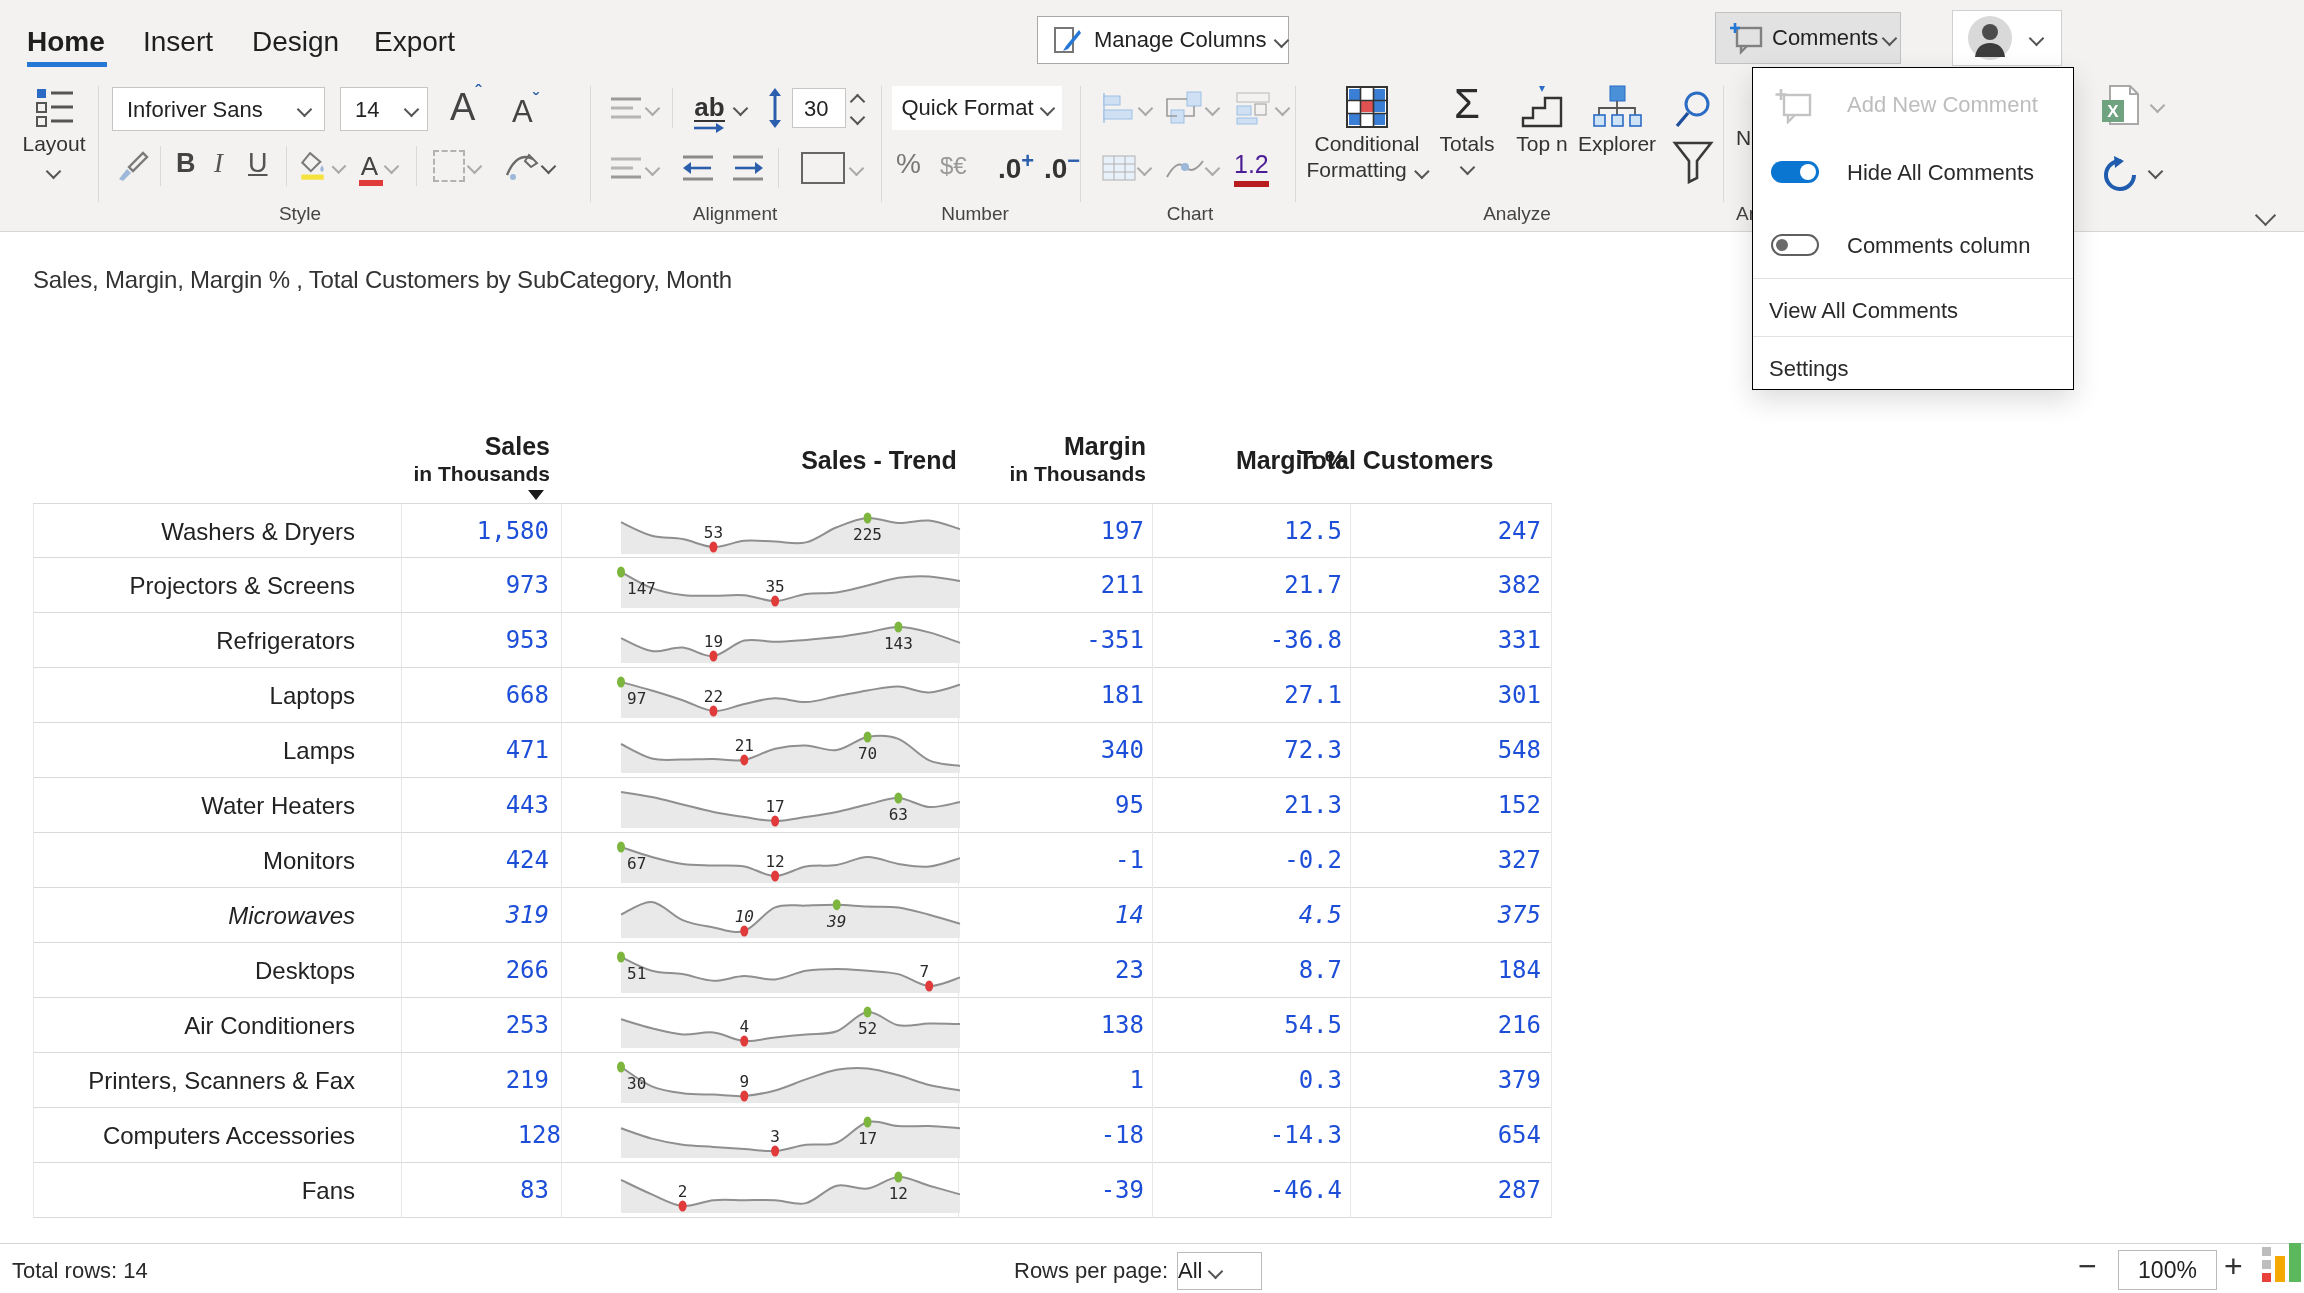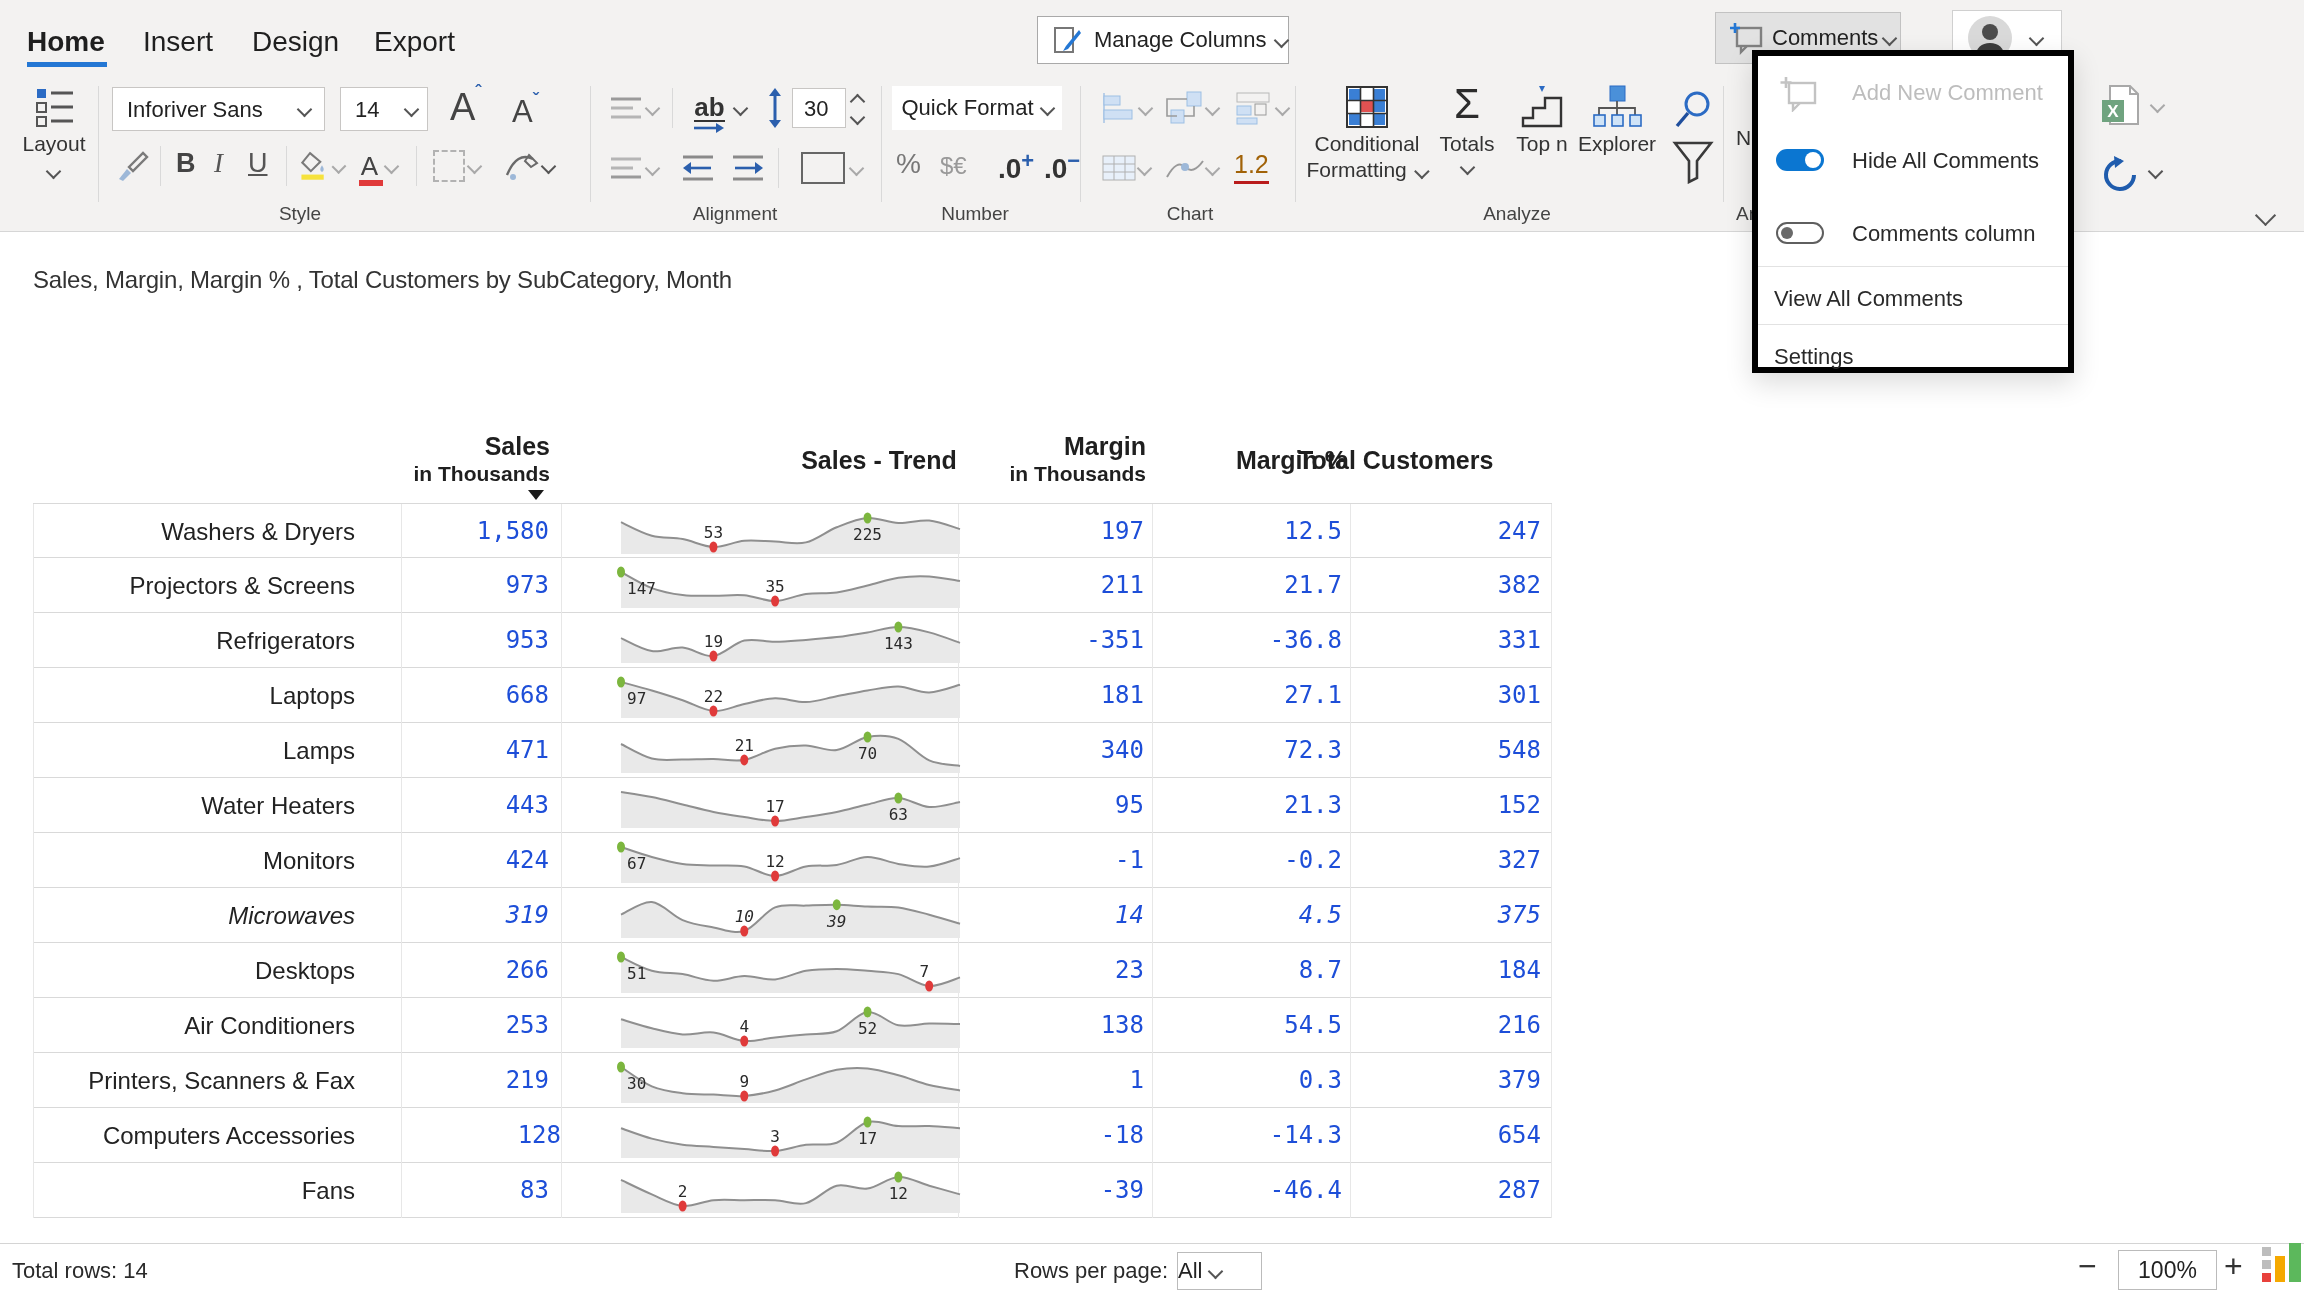--- a/index.html
+++ b/index.html
@@ -21,22 +21,22 @@
   .whitebox{background:#fff;border:1px solid #c8c6c4;box-sizing:border-box}
   .icon-btn{position:absolute;display:flex;align-items:center;justify-content:center}
   
   #manage-cols{position:absolute;left:1037px;top:16px;width:252px;height:48px;background:#fff;
      border:1px solid #a9a9a9;box-sizing:border-box;display:flex;align-items:center;font-size:22px}
   #comments-btn{position:absolute;left:1715px;top:12px;width:186px;height:52px;background:#e2e2e2;
      border:1px solid #c2c2c2;box-sizing:border-box;display:flex;align-items:center;font-size:22px}
   #avatar-btn{position:absolute;left:1952px;top:10px;width:110px;height:56px;background:#fff;
      border:1px solid #d0d0d0;box-sizing:border-box;display:flex;align-items:center}
   
-  #comments-menu{position:absolute;left:1752px;top:50px;width:322px;height:323px;background:#fff;
-     border:6px solid #000000;box-shadow:0 10px 26px rgba(0,0,0,.14);z-index:60;box-sizing:border-box}
+  #comments-menu{position:absolute;left:1752px;top:67px;width:322px;height:323px;background:#fff;
+     border:1px solid #000000;box-shadow:0 10px 26px rgba(0,0,0,.14);z-index:60;box-sizing:border-box}
   .menu-item{position:absolute;left:0;width:100%;font-size:22px;color:#2a2a2a}
   .menu-div{position:absolute;left:0;width:100%;height:1px;background:#e2e2e2}
   .toggle{position:absolute;width:48px;height:22px;border-radius:12px;box-sizing:border-box}
   .toggle.on{background:#0b76d1}
   .toggle.on::after{content:"";position:absolute;right:3px;top:3px;width:16px;height:16px;border-radius:8px;background:#fff}
   .toggle.off{background:#fff;border:2px solid #5f5f5f}
   .toggle.off::after{content:"";position:absolute;left:3px;top:3px;width:12px;height:12px;border-radius:6px;background:#6a6a6a}
   
   #page-title{position:absolute;left:33px;top:266px;font-size:24px;color:#333;letter-spacing:-0.2px}
   .hdr{position:absolute;font-weight:600;color:#1f1f1f;white-space:nowrap}
@@ -289,21 +289,21 @@
     </svg>
     <span class="chev lite" style="margin-left:2px"></span>
   </div>
   <div class="icon-btn" style="left:1160px;top:148px;width:62px;height:40px">
     <svg width="40" height="30" viewBox="0 0 40 30">
       <path d="M2 24 Q12 6 20 14 T38 8" fill="none" stroke="#9a9a9a" stroke-width="2"></path>
       <circle cx="20" cy="14" r="4" fill="#9db8d8"></circle>
     </svg>
     <span class="chev lite" style="margin-left:2px"></span>
   </div>
-  <span class="abs" style="left:1234px;top:150px;font-size:25px;color:#a16207;border-bottom:3px solid #b91c1c;padding-bottom:2px">1.2</span>
+  <span class="abs" style="left:1234px;top:150px;font-size:25px;color:#4c1d95;border-bottom:6px solid #b91c1c;padding-bottom:2px">1.2</span>
   <div class="glabel" style="left:1190px">Chart</div>
 
   <div class="vdiv" style="left:1295px"></div>
 
   <div class="icon-btn" style="left:1343px;top:84px;width:48px;height:46px">
     <svg width="44" height="44" viewBox="0 0 44 44">
       <rect x="2" y="2" width="40" height="40" fill="#fff" stroke="#333" stroke-width="2"></rect>
       <rect x="4" y="4" width="12" height="11" fill="#3a7fd5"></rect>
         <rect x="28" y="4" width="12" height="11" fill="#3a7fd5"></rect>
       <rect x="16" y="16" width="12" height="11" fill="#e05252"></rect>

